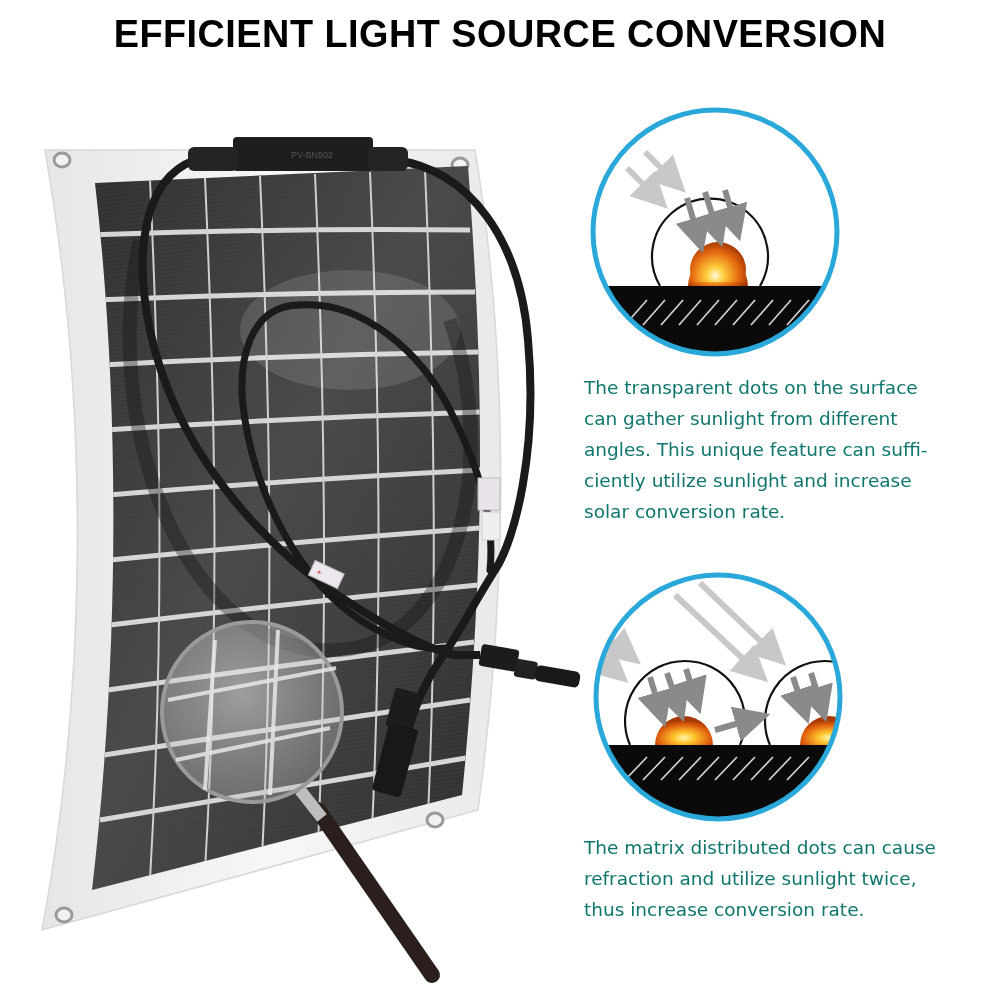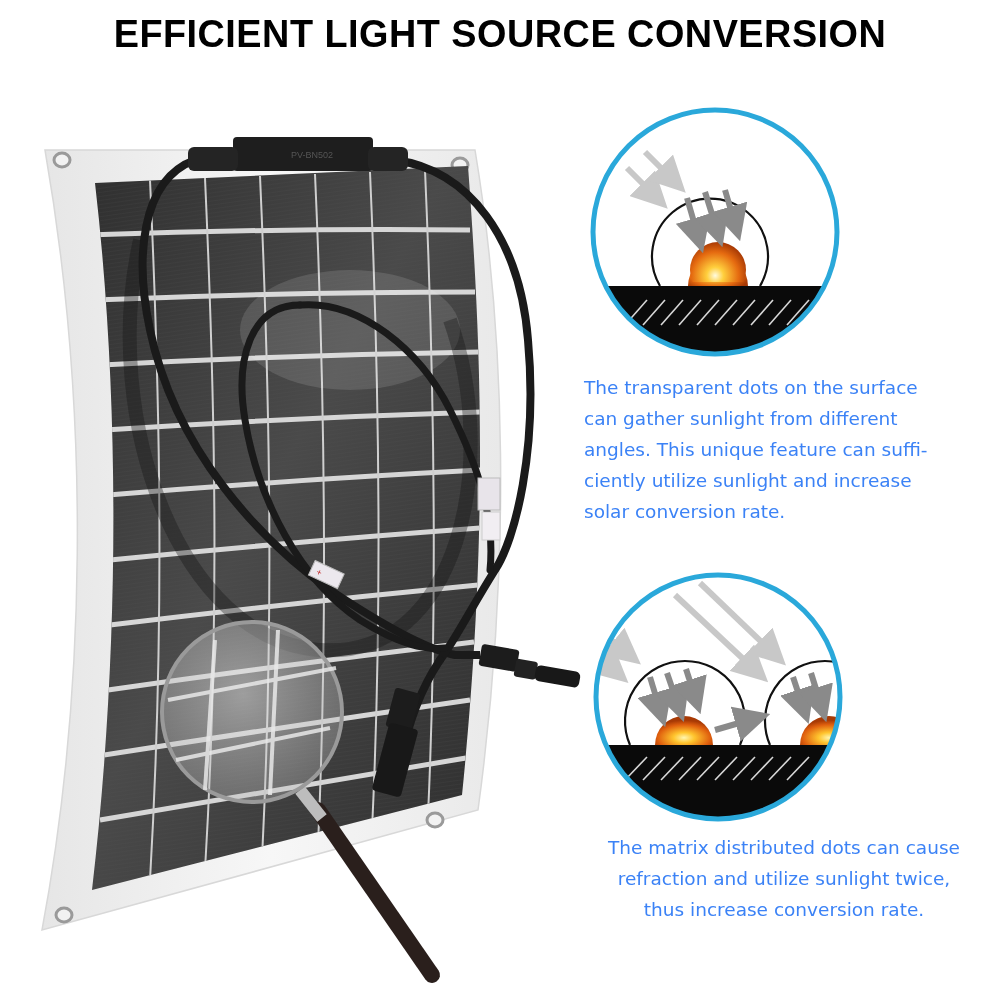--- a/index.html
+++ b/index.html
@@ -6,21 +6,21 @@
   body { width:1000px; height:1000px; position:relative; overflow:hidden; font-family:"Liberation Sans", sans-serif; }
   .title {
     position:absolute; left:0; top:12px; width:1000px; text-align:center;
     font-family:"Liberation Sans", sans-serif; font-weight:bold; font-size:39px;
     letter-spacing:0.5px; color:#000; transform:scaleX(0.97);
   }
   .product { position:absolute; left:0; top:0; width:600px; height:1000px; }
   .diagram { position:absolute; }
   .caption {
     position:absolute; font-family:"DejaVu Sans", sans-serif; font-size:18.5px;
-    line-height:31px; color:#3b82f6; white-space:pre-line;
+    line-height:31px; color:#0f766e; white-space:pre-line;
   }
 </style>
 </head>
 <body>
 
 <div class="title">EFFICIENT LIGHT SOURCE CONVERSION</div>
 
 <svg class="product" viewBox="0 0 600 1000" width="600" height="1000">
   <defs>
     <linearGradient id="frameG" x1="0" x2="1" y1="0" y2="0">
@@ -246,15 +246,15 @@
       <line x1="82" y1="108" x2="93" y2="140"></line>
       <line x1="101" y1="104" x2="110" y2="132"></line>
       <line x1="208" y1="112" x2="218" y2="142"></line>
       <line x1="226" y1="108" x2="236" y2="140"></line>
       <line x1="130" y1="165" x2="168" y2="154"></line>
     </g>
   </g>
   <circle cx="133" cy="132" r="122" fill="none" stroke="#2aa8da" stroke-width="5"></circle>
 </svg>
 
-<div class="caption" style="left:584px;top:832px;width:400px;text-align:center;">The matrix distributed dots can cause
+<div class="caption" style="left:584px;top:832px;width:400px;">The matrix distributed dots can cause
 refraction and utilize sunlight twice,
 thus increase conversion rate.</div>
 
 </body></html>

